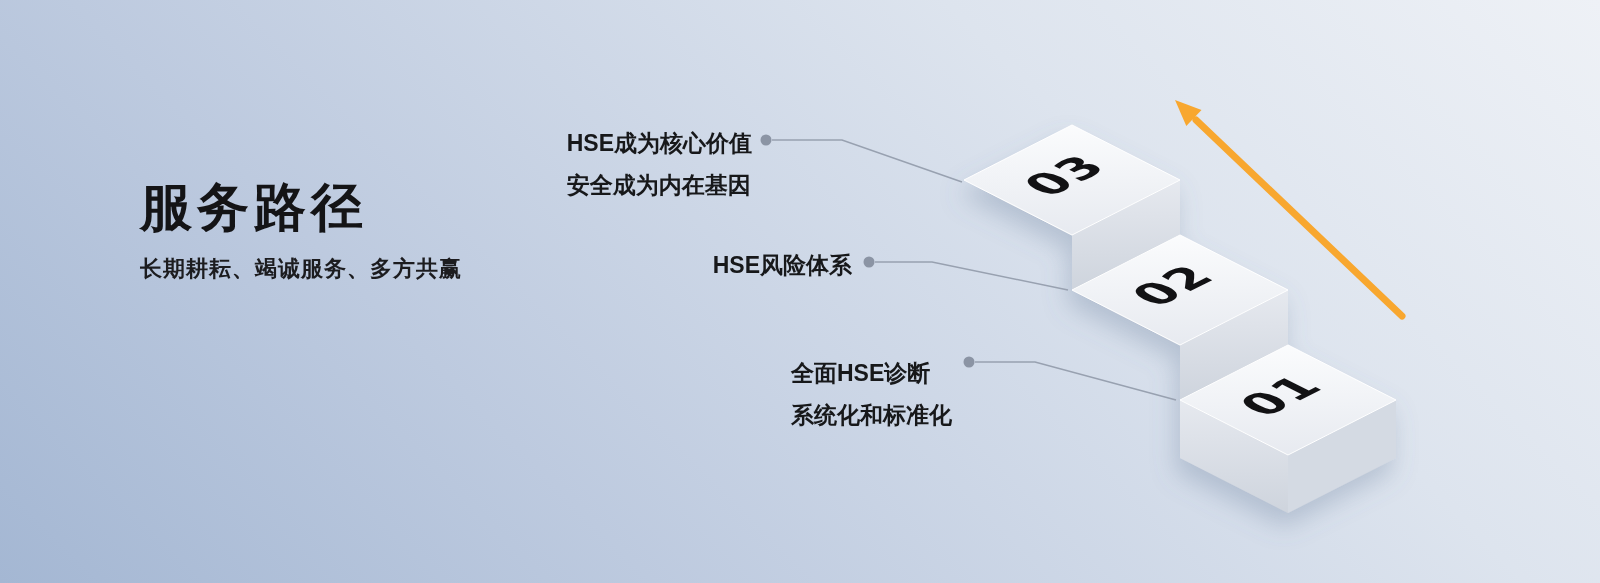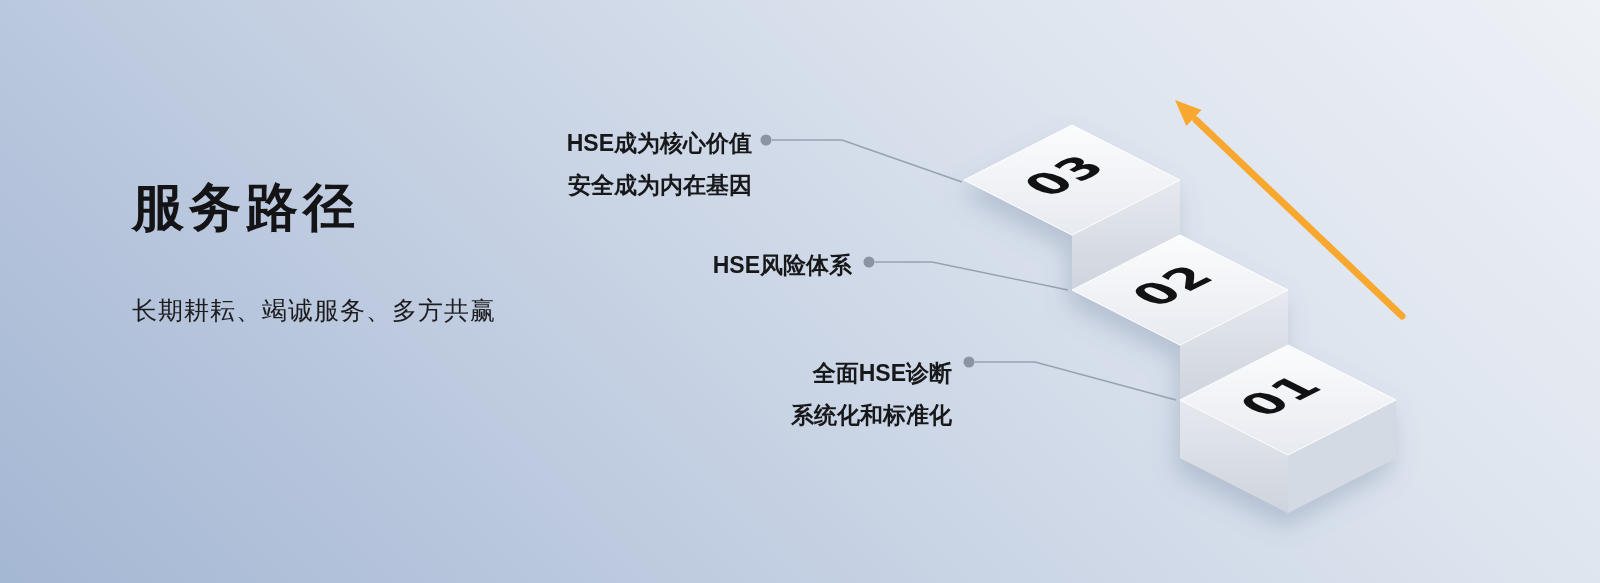--- a/index.html
+++ b/index.html
@@ -10,47 +10,47 @@
   }
   .slide {
     position: relative;
     width: 1600px;
     height: 583px;
     overflow: hidden;
     background: linear-gradient(225deg, #eef1f6 0%, #dde4ee 30%, #bdcadf 70%, #a4b7d3 100%);
   }
   .intro {
     position: absolute;
-    left: 132px;
+    left: 140px;
     top: 178px;
     color: #141416;
   }
   .intro h1 {
     font-size: 52px;
     line-height: 1.15;
     font-weight: 800;
     letter-spacing: 5px;
     color: #141416;
   }
   .intro p {
-    margin-top: 56px;
-    font-size: 25px;
-    font-weight: 400;
+    margin-top: 16px;
+    font-size: 22px;
+    font-weight: 700;
     letter-spacing: 1px;
     color: #1c1c1f;
     white-space: nowrap;
   }
   .diagram {
     position: absolute;
     left: 0; top: 0;
     width: 1600px; height: 583px;
   }
   .label {
     position: absolute;
-    text-align: right;
+    text-align: left;
     font-size: 23px;
     font-weight: 600;
     color: #17181a;
     line-height: 42px;
     white-space: nowrap;
   }
   .label-1 { right: 848px; top: 122px; }
   .label-2 { right: 748px; top: 244px; }
   .label-3 { right: 648px; top: 344px; margin-top: 8px; }
   .stepnum {

